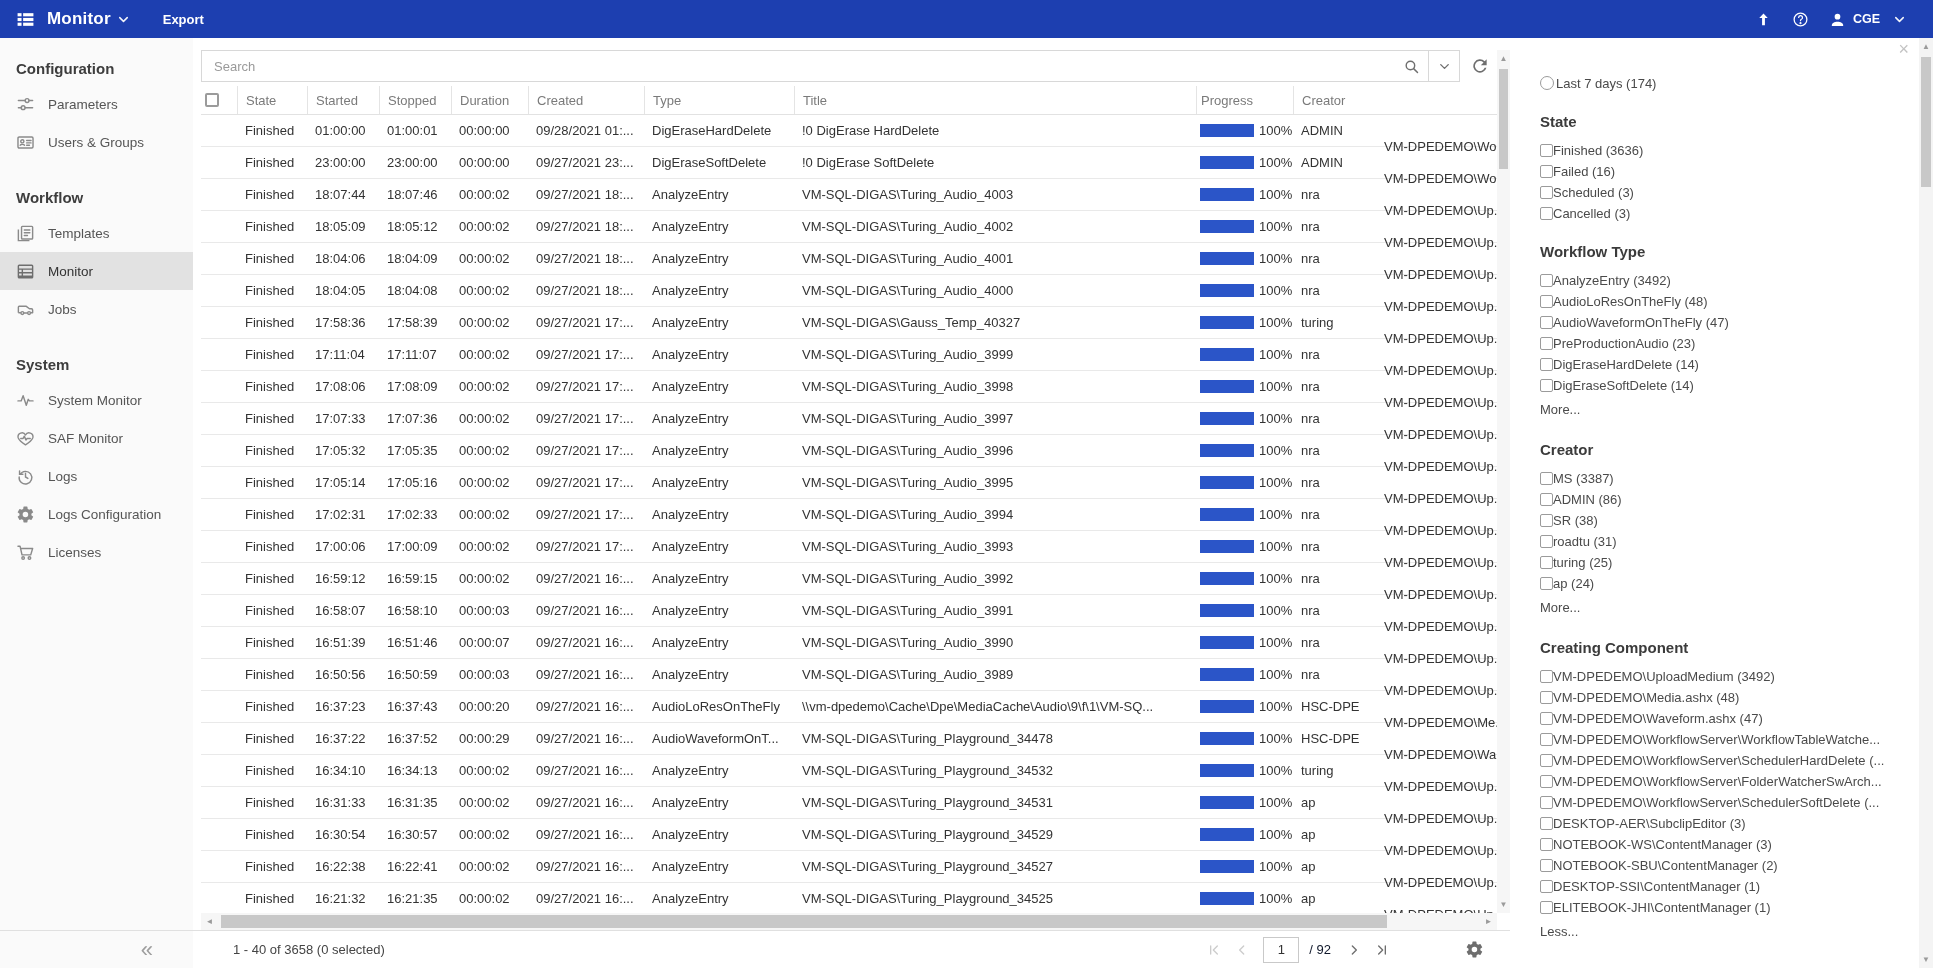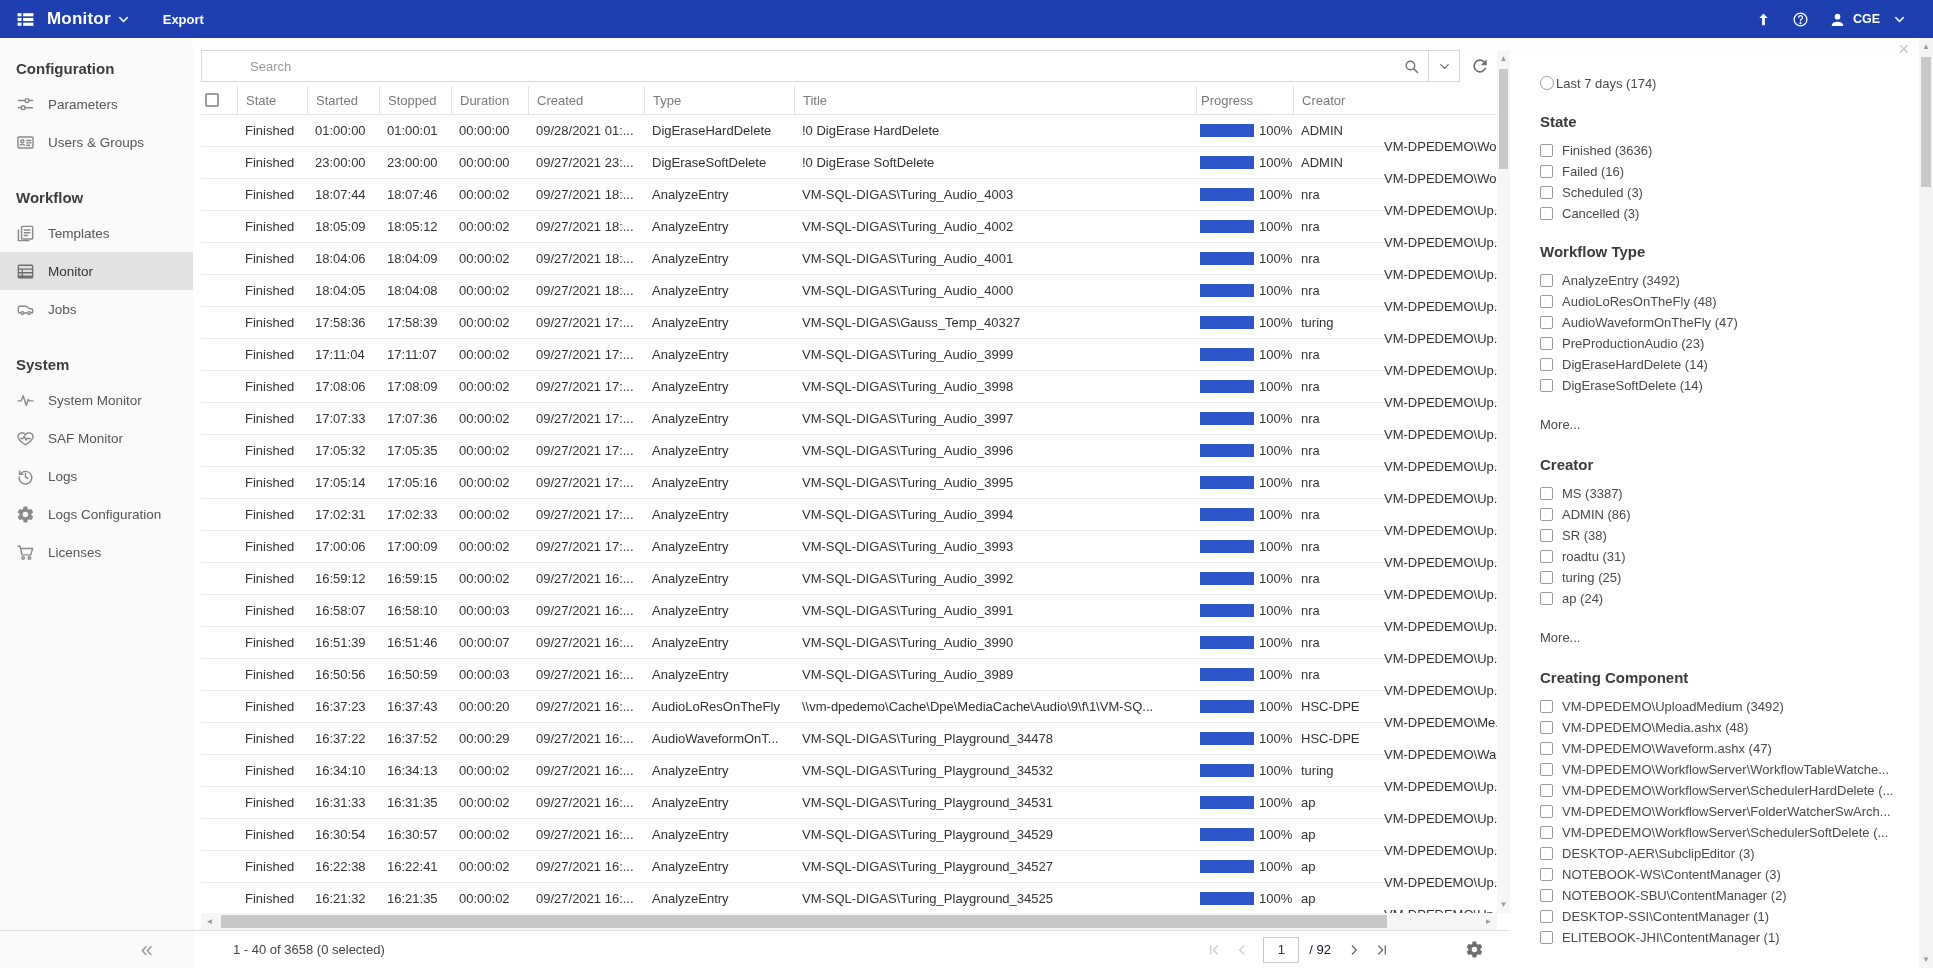--- a/index.html
+++ b/index.html
@@ -34,21 +34,21 @@
   .sidebar-collapse { position:absolute; left:0; bottom:0; width:193px; height:38px;
     background:#fafafa; border-top:1px solid #e0e0e0; display:flex; align-items:center;
     justify-content:flex-end; padding-right:40px; cursor:pointer; }
   .dbl-chev { color:#9e9e9e; font-size:22px; line-height:1; }
 
   
   .main { position:absolute; top:38px; left:193px; width:1317px; bottom:0; background:#fff; }
   .searchrow { position:absolute; top:12px; left:8px; right:20px; height:32px;
     display:flex; align-items:center; gap:10px; }
   .searchbox { flex:1; height:32px; border:1px solid #d8d8d8; background:#fff;
-    display:flex; align-items:center;padding-left:36px; }
+    display:flex; align-items:center; }
   .searchbox input { flex:1; border:none; outline:none; padding:0 12px; font-size:13px;
     color:#333; font-family:inherit; background:transparent; }
   .searchbox input::placeholder { color:#9a9a9a; }
   .search-btn { width:34px; height:100%; display:flex; align-items:center; justify-content:center;
     color:#6f6f6f; cursor:pointer; }
   .search-btn .inner, .search-btn svg { width:17px; height:17px; }
   .search-div { width:1px; height:100%; background:#d8d8d8; }
   .chev-btn { width:30px; height:100%; display:flex; align-items:center; justify-content:center;
     color:#6f6f6f; cursor:pointer; }
   .chev-btn svg { width:15px; height:15px; }
@@ -110,24 +110,24 @@
 
   
   .fpanel { position:absolute; top:38px; left:1518px; width:401px; bottom:0; background:#fff;
     padding:34px 10px 0 22px; font-size:13px; color:#4a4a4a; overflow:hidden; }
   .fp-close { position:absolute; top:2px; right:10px; color:#c3c3c3; font-size:18px;
     cursor:pointer; line-height:1; }
   .fp-radio-row { display:flex; align-items:center; gap:2px; height:22px; }
   .radio { width:14px; height:14px; border:1.5px solid #9b9b9b; border-radius:50%; flex:none;
     background:#fff; }
   .fp-section-title { font-size:15px; font-weight:700; color:#3b3b3b; margin:19px 0 10px; }
-  .fp-item { display:flex; align-items:center; gap:9px; height:21px; cursor:pointer; }
+  .fp-item { display:flex; align-items:center; height:21px; cursor:pointer; }
   .fp-item .checkbox { width:13px; height:13px; border-width:1.5px; }
   .fp-label { white-space:nowrap; overflow:hidden; }
-  .fp-more { margin-top:21px; color:#4a4a4a; cursor:pointer; height:20px; }
+  .fp-more { margin-top:6px; color:#4a4a4a; cursor:pointer; height:20px; }
   .fp-scroll { position:absolute; top:38px; right:0; width:14px; bottom:0; background:#f4f4f4;
     display:flex; flex-direction:column; align-items:center; }
   .fp-thumb { width:10px; height:130px; background:#c8c8c8; margin-top:2px; }
   .fp-scroll .fs-bottom { margin-top:auto; }
 </style>
 </head>
 <body>
 
 <div class="app">
 

